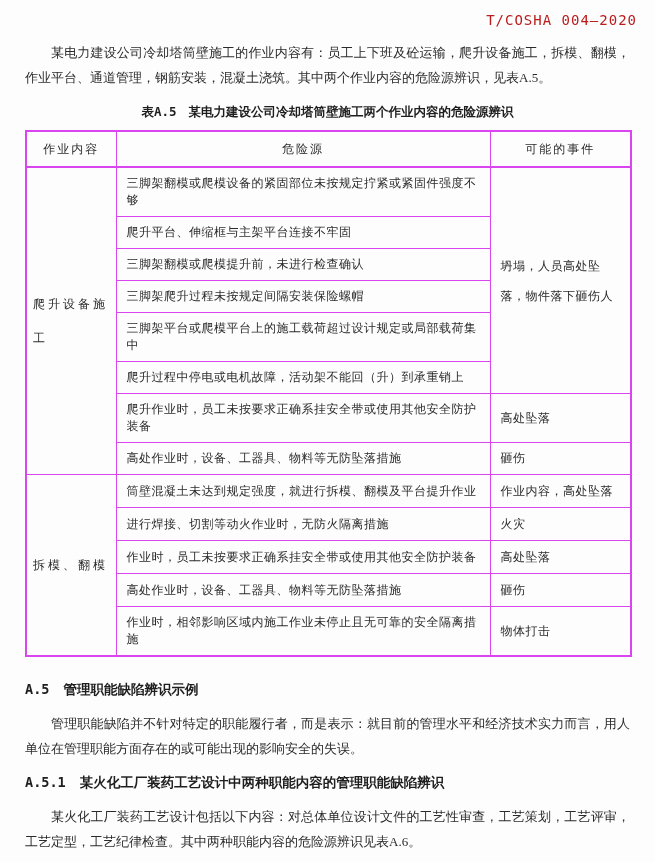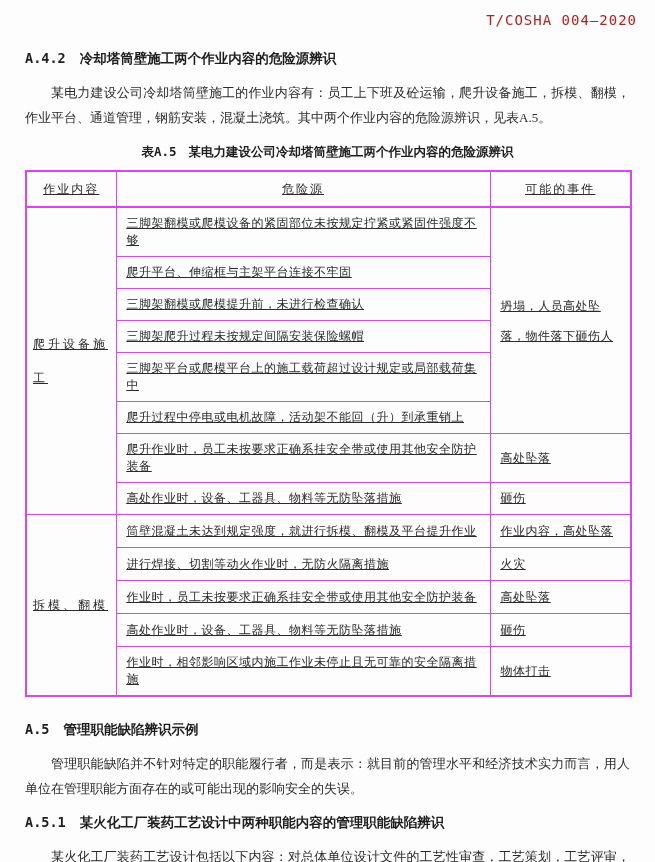--- a/index.html
+++ b/index.html
@@ -53,21 +53,21 @@
   .table-caption .cap-label { margin-right: 12px; font-family: "DejaVu Sans Mono", monospace; }
 
   table {
     border-collapse: collapse;
     margin: 9px 25px 0 25px;
     width: 605px;
     table-layout: fixed;
     font-size: 12px;
     color: #2b2b2b;
   }
-  table, th, td { border: 1px solid #d946ef; text-decoration: underline; }
+  table, th, td { border: 1px solid #d946ef; }
   table { border-width: 2px; }
   th {
     font-weight: normal;
     height: 36px;
     text-align: center;
     vertical-align: middle;
     border-bottom-width: 2px;
     letter-spacing: 2px;
   }
   td { vertical-align: middle; }
@@ -97,23 +97,20 @@
 
   .spacer-lg { height: 10px; }
 </style>
 </head>
 <body>
 
 <div class="page">
 
   <div class="doc-header">T/COSHA 004—2020</div>
 
-  <div class="heading">
-    <span class="num">A.4.2</span><span>冷却塔筒壁施工两个作业内容的危险源辨识</span>
-  </div>
 
   <p class="para">某电力建设公司冷却塔筒壁施工的作业内容有：员工上下班及砼运输，爬升设备施工，拆模、翻模，作业平台、通道管理，钢筋安装，混凝土浇筑。其中两个作业内容的危险源辨识，见表A.5。</p>
 
   <div class="table-caption">
     <span class="cap-label">表A.5</span><span>某电力建设公司冷却塔筒壁施工两个作业内容的危险源辨识</span>
   </div>
 
   <table>
     <colgroup>
       <col class="col-activity">

